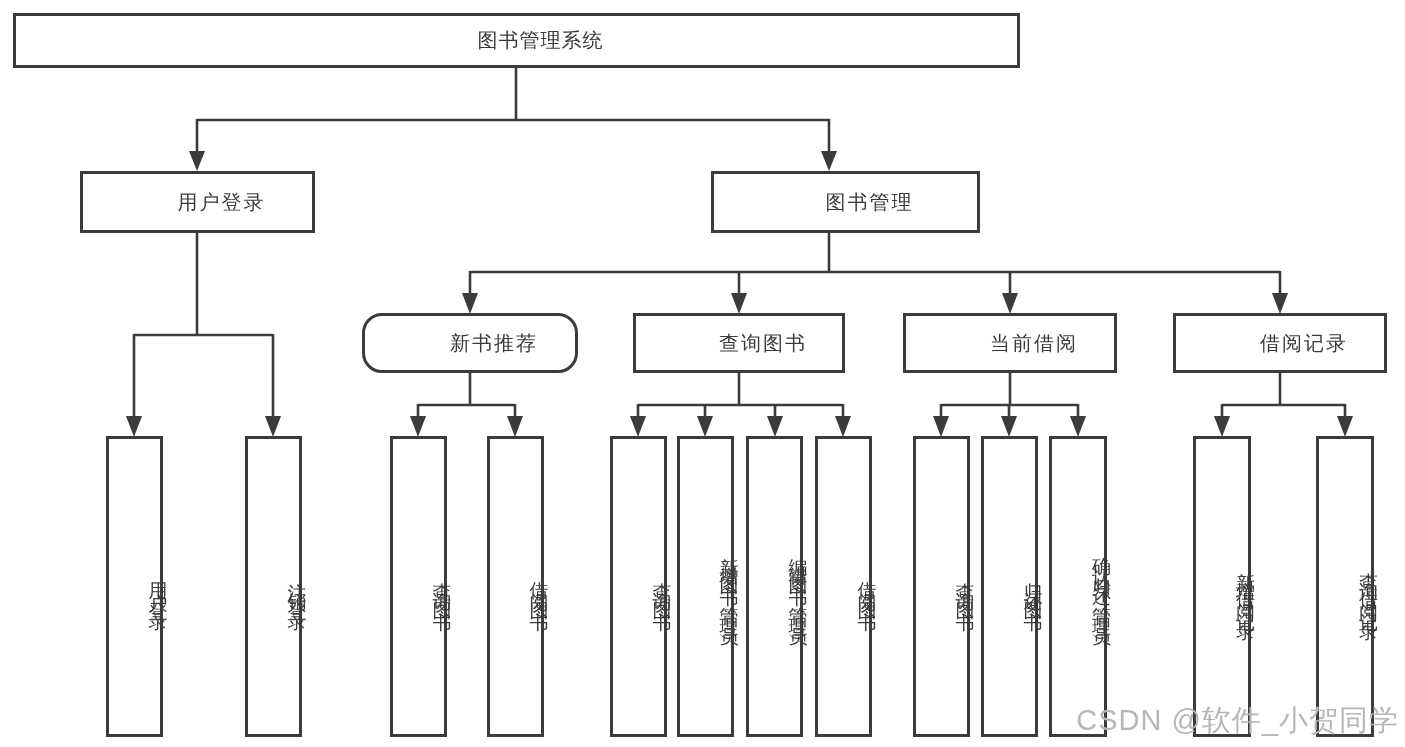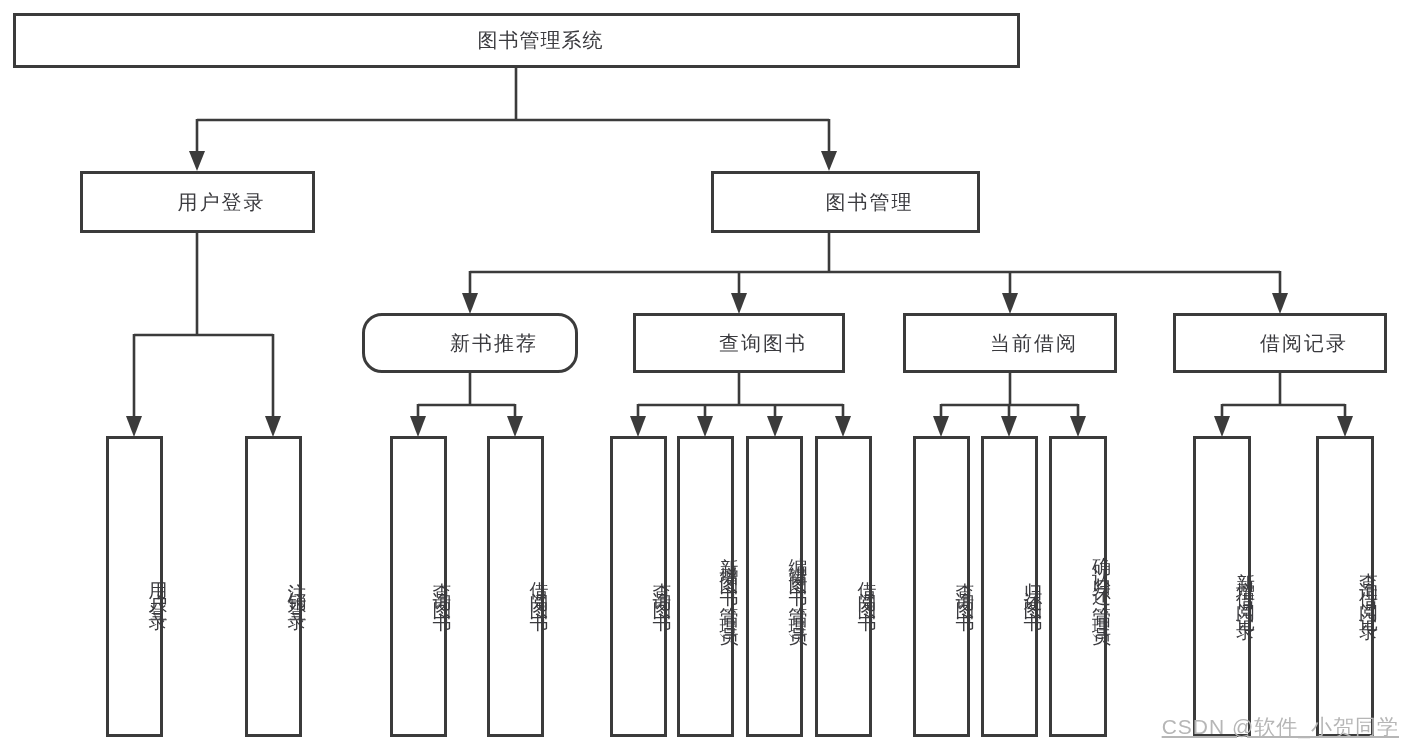--- a/index.html
+++ b/index.html
@@ -56,26 +56,25 @@
     text-orientation: mixed;
     font-size: 19px;
     letter-spacing: 10px;
     line-height: 51px; 
     border-width: 3px;
   }
   .watermark {
     position: absolute;
     right: 6px;
     bottom: 6px;
-    font-size: 21px;
+    font-size: 29px;
     color: var(--watermark-color);
     letter-spacing: 1px;
     z-index: 10;
     white-space: nowrap;
-    text-decoration: underline;
   }
 </style>
 </head>
 <body>
 
 <div class="canvas">
 
   <svg class="connectors" viewBox="0 0 1405 747" aria-hidden="true">
 
     <path class="edge" d="M516,68 L516,121"></path>

